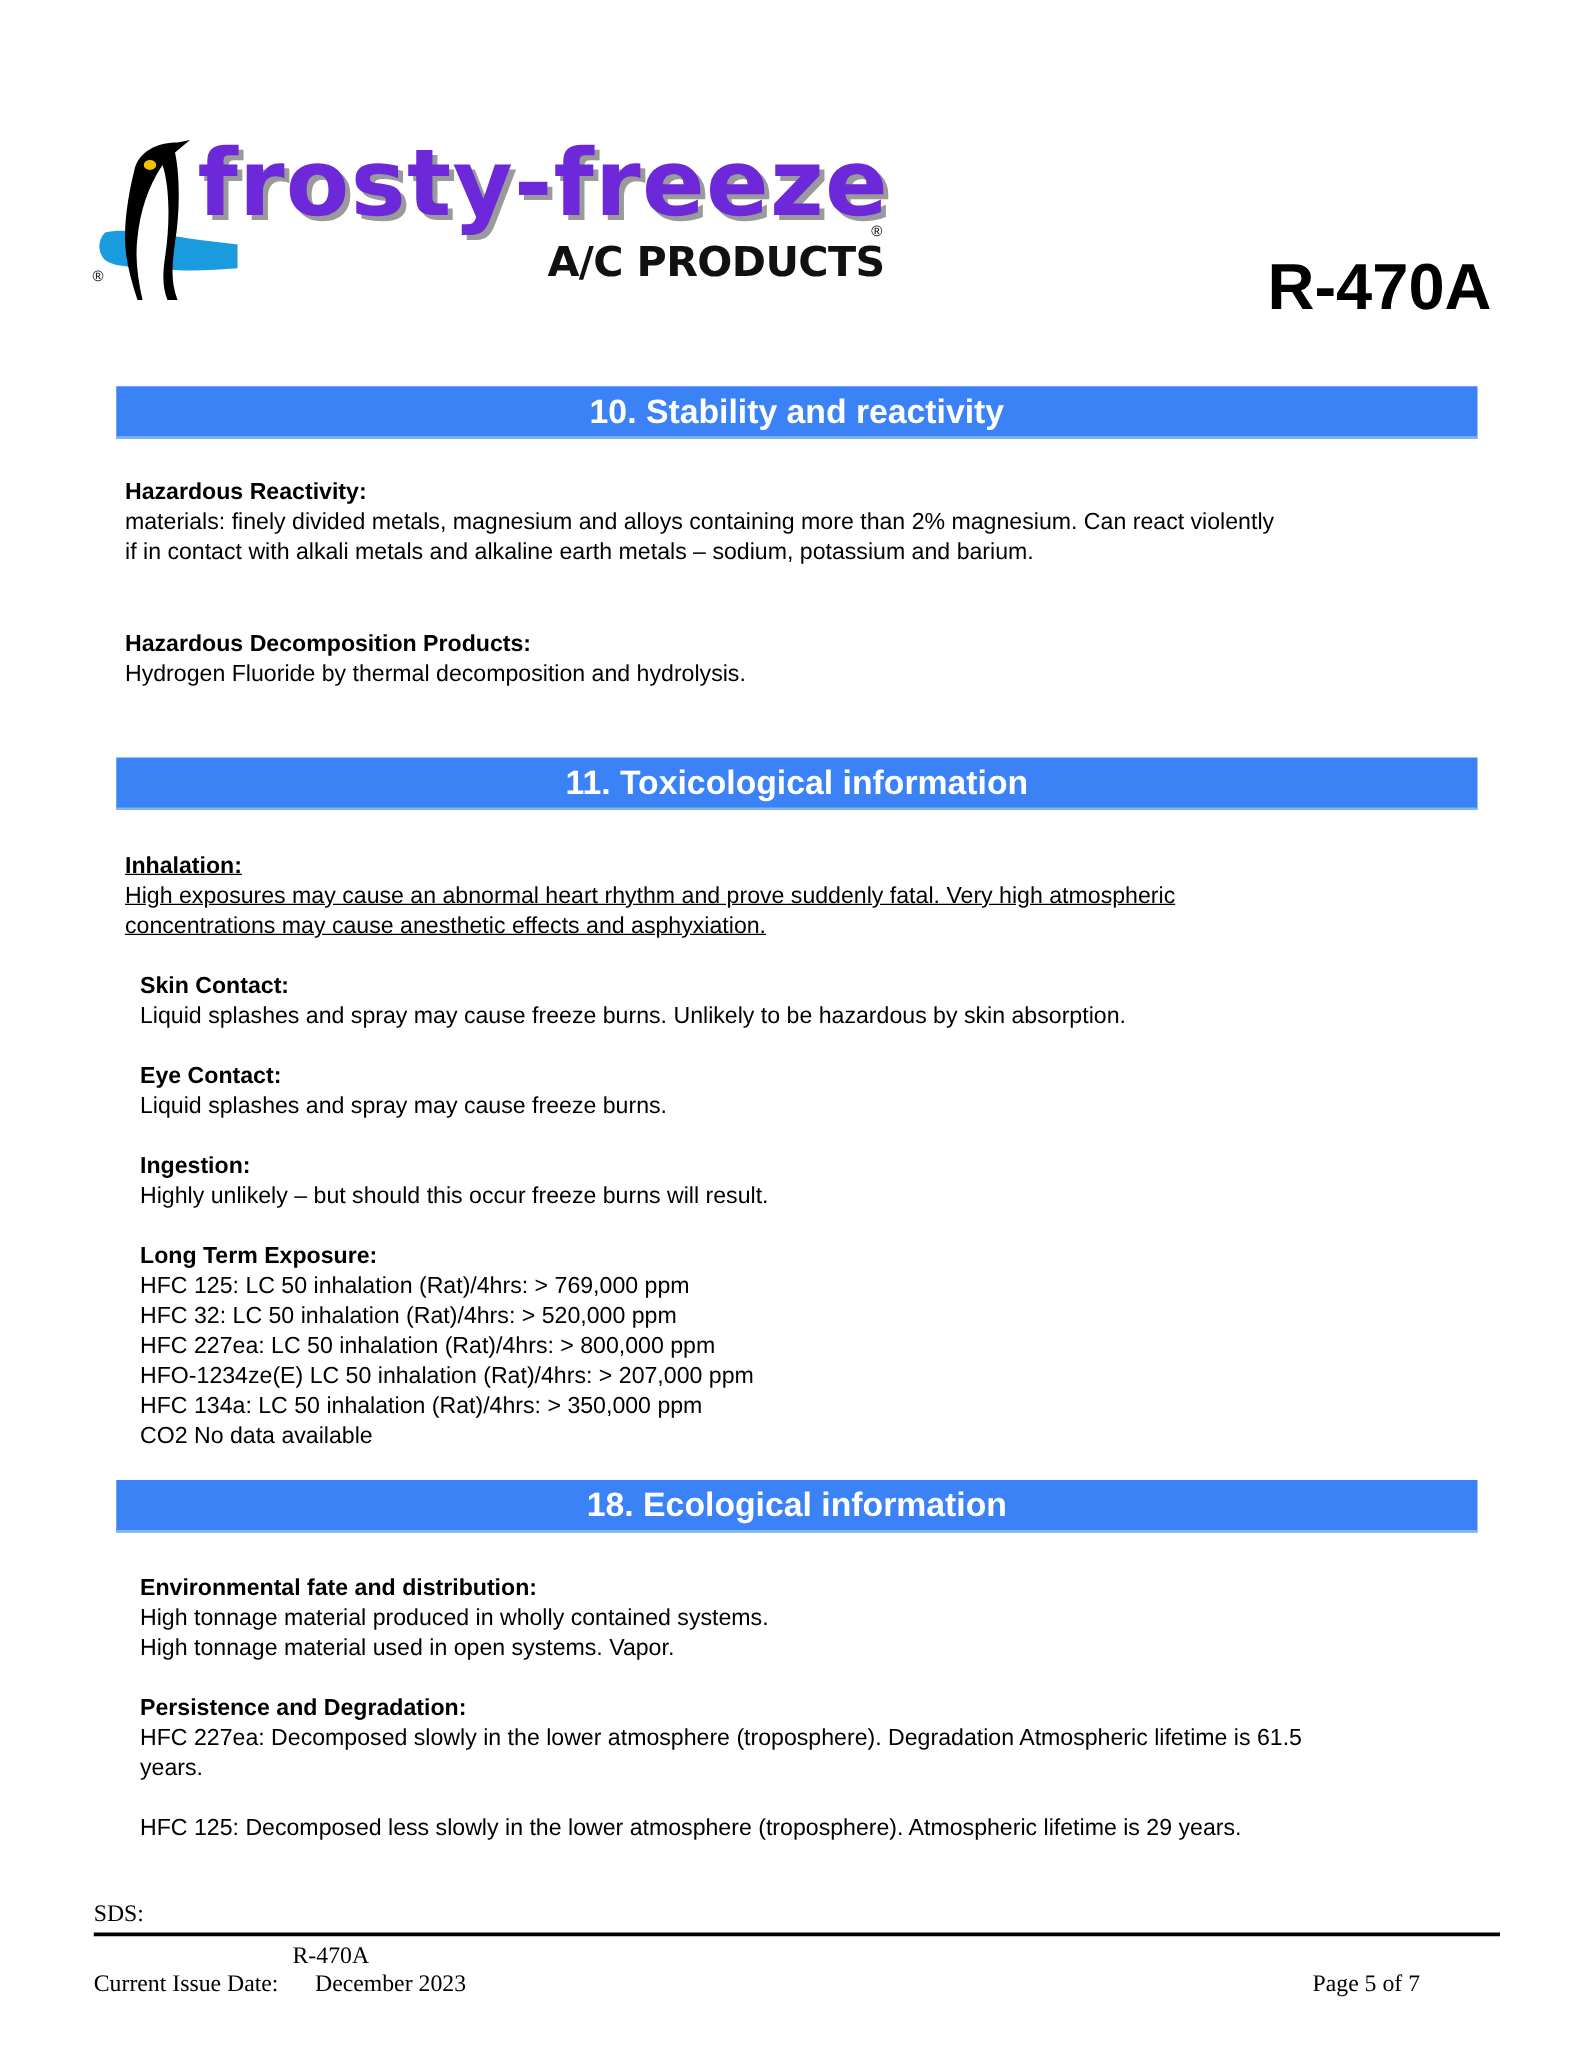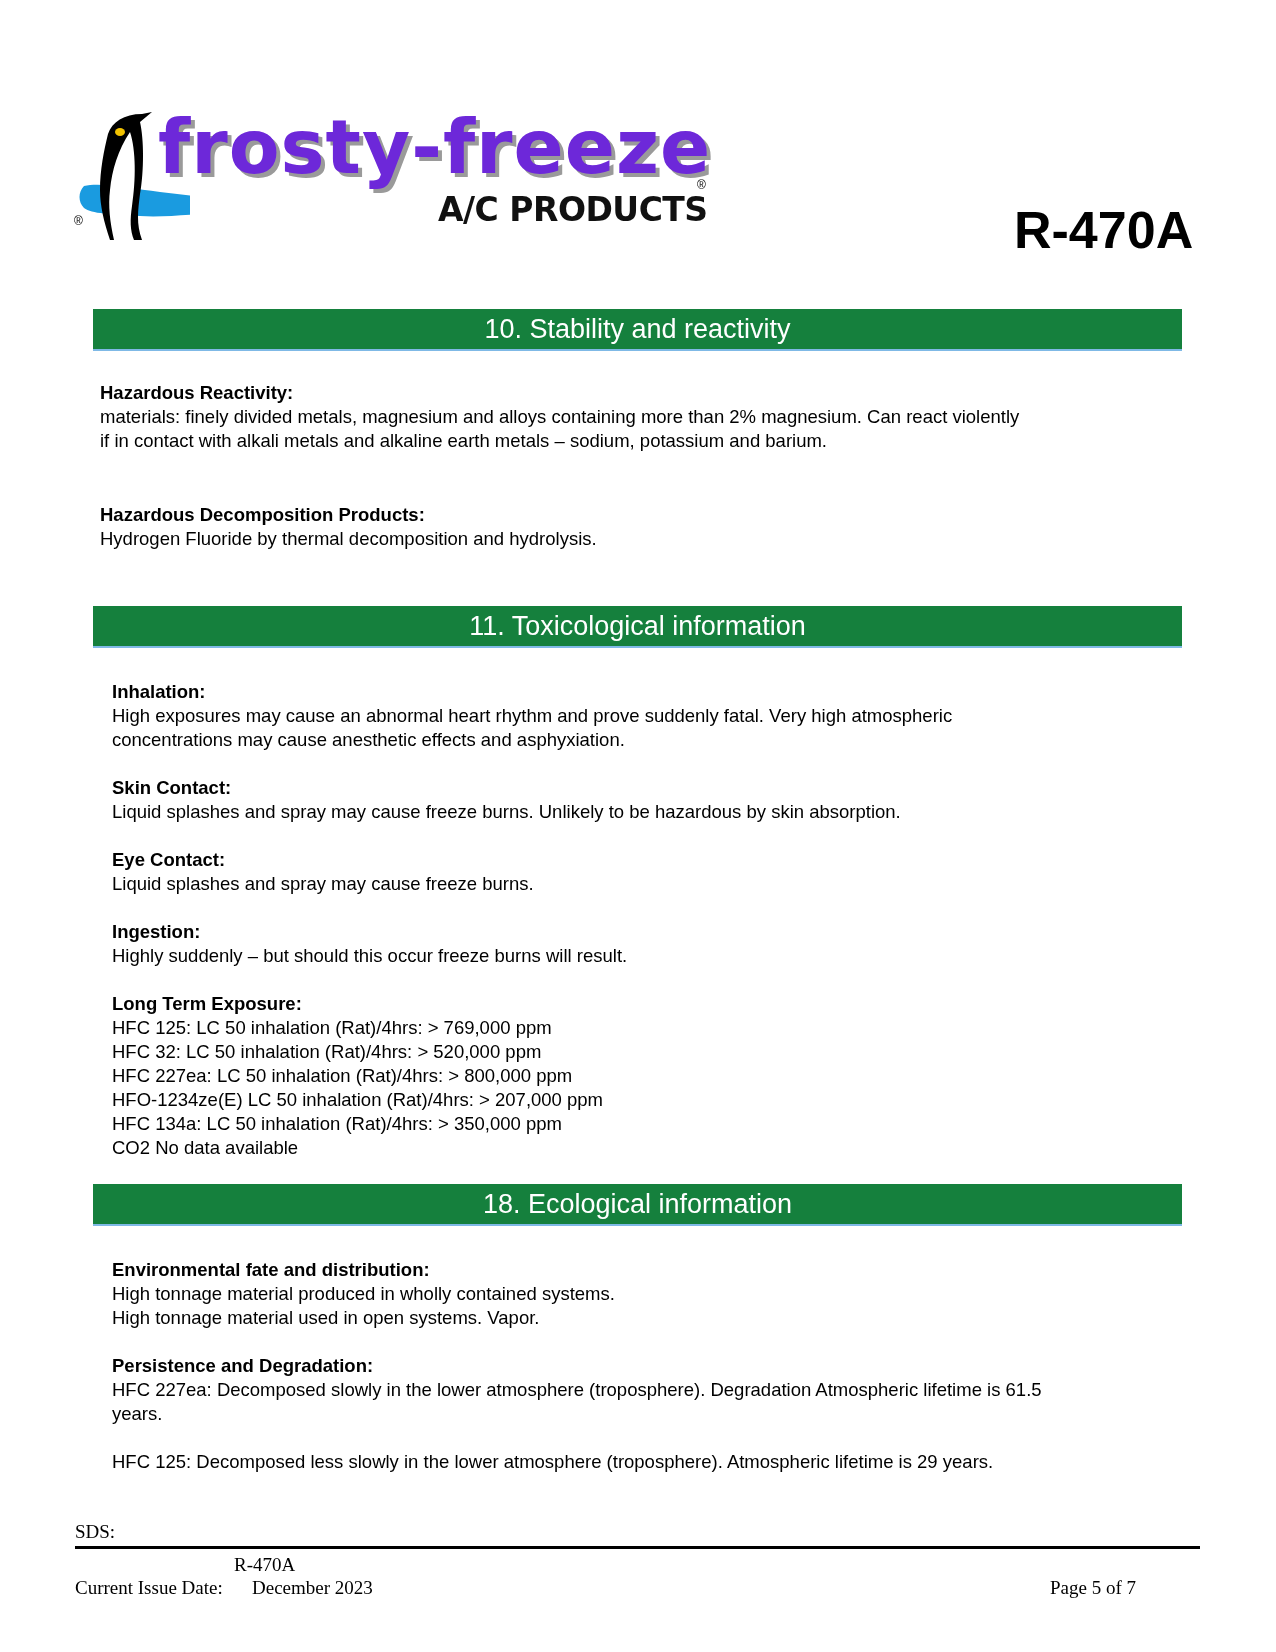--- a/index.html
+++ b/index.html
@@ -11,23 +11,23 @@
     .logo-reg-right { position: absolute; left: 627px; top: 68px; font-size: 12px; }
     .brand-word { position: absolute; left: 88px; top: 0px; font-family: "DejaVu Sans", sans-serif;
                   font-weight: bold; font-size: 74px; letter-spacing: 1px; color: #6d28d9;
                   text-shadow: 4px 4px 0 #9a9a9a; line-height: 1; white-space: nowrap; }
     .brand-sub { position: absolute; left: 368px; top: 80px; font-family: "DejaVu Sans", sans-serif;
                  font-weight: bold; font-size: 33px; color: #111; letter-spacing: -0.5px; white-space: nowrap; }
 
     .product-code { position: absolute; left: 1014px; top: 204px; font-size: 52px; font-weight: bold;
                     letter-spacing: 0px; line-height: 1; }
 
-    .banner { position: absolute; left: 93px; width: 1089px; height: 42px; background: #15803d;
+    .banner { position: absolute; left: 93px; width: 1089px; height: 42px; background: #3b82f6;
               border-bottom: 2px solid #7fb9e6; box-sizing: border-box; color: #fff;
-              font-weight: normal; font-size: 27px; text-align: center; line-height: 40px; }
+              font-weight: bold; font-size: 27px; text-align: center; line-height: 40px; }
 
     .block { position: absolute; font-size: 18.5px; line-height: 24px; }
     .block .label { font-weight: bold; }
     .block p { margin: 0; }
 
     .footer-rule { position: absolute; left: 75px; top: 1546px; width: 1125px; height: 3px; background: #000; }
     .footer { position: absolute; font-family: "Liberation Serif", serif; font-size: 19px; line-height: 23px; }
   </style>
 </head>
 <body>
@@ -60,39 +60,39 @@
   <p>if in contact with alkali metals and alkaline earth metals – sodium, potassium and barium.</p>
 </div>
 
 <div class="block" style="left:100px; top:503px; width:1100px;">
   <p class="label">Hazardous Decomposition Products:</p>
   <p>Hydrogen Fluoride by thermal decomposition and hydrolysis.</p>
 </div>
 
 <div class="banner" style="top:606px;">11. Toxicological information</div>
 
-<div class="block" style="left:112px; top:680px; width:1080px;">
+<div class="block" style="left:100px; top:680px; width:1080px;text-decoration:underline;">
   <p class="label">Inhalation:</p>
   <p>High exposures may cause an abnormal heart rhythm and prove suddenly fatal. Very high atmospheric</p>
   <p>concentrations may cause anesthetic effects and asphyxiation.</p>
 </div>
 
 <div class="block" style="left:112px; top:776px; width:1080px;">
   <p class="label">Skin Contact:</p>
   <p>Liquid splashes and spray may cause freeze burns. Unlikely to be hazardous by skin absorption.</p>
 </div>
 
 <div class="block" style="left:112px; top:848px; width:1080px;">
   <p class="label">Eye Contact:</p>
   <p>Liquid splashes and spray may cause freeze burns.</p>
 </div>
 
 <div class="block" style="left:112px; top:920px; width:1080px;">
   <p class="label">Ingestion:</p>
-  <p>Highly suddenly – but should this occur freeze burns will result.</p>
+  <p>Highly unlikely – but should this occur freeze burns will result.</p>
 </div>
 
 <div class="block" style="left:112px; top:992px; width:1080px;">
   <p class="label">Long Term Exposure:</p>
   <p>HFC 125: LC 50 inhalation (Rat)/4hrs: &gt; 769,000 ppm</p>
   <p>HFC 32: LC 50 inhalation (Rat)/4hrs: &gt; 520,000 ppm</p>
   <p>HFC 227ea: LC 50 inhalation (Rat)/4hrs: &gt; 800,000 ppm</p>
   <p>HFO-1234ze(E) LC 50 inhalation (Rat)/4hrs: &gt; 207,000 ppm</p>
   <p>HFC 134a: LC 50 inhalation (Rat)/4hrs: &gt; 350,000 ppm</p>
   <p>CO2 No data available</p>

